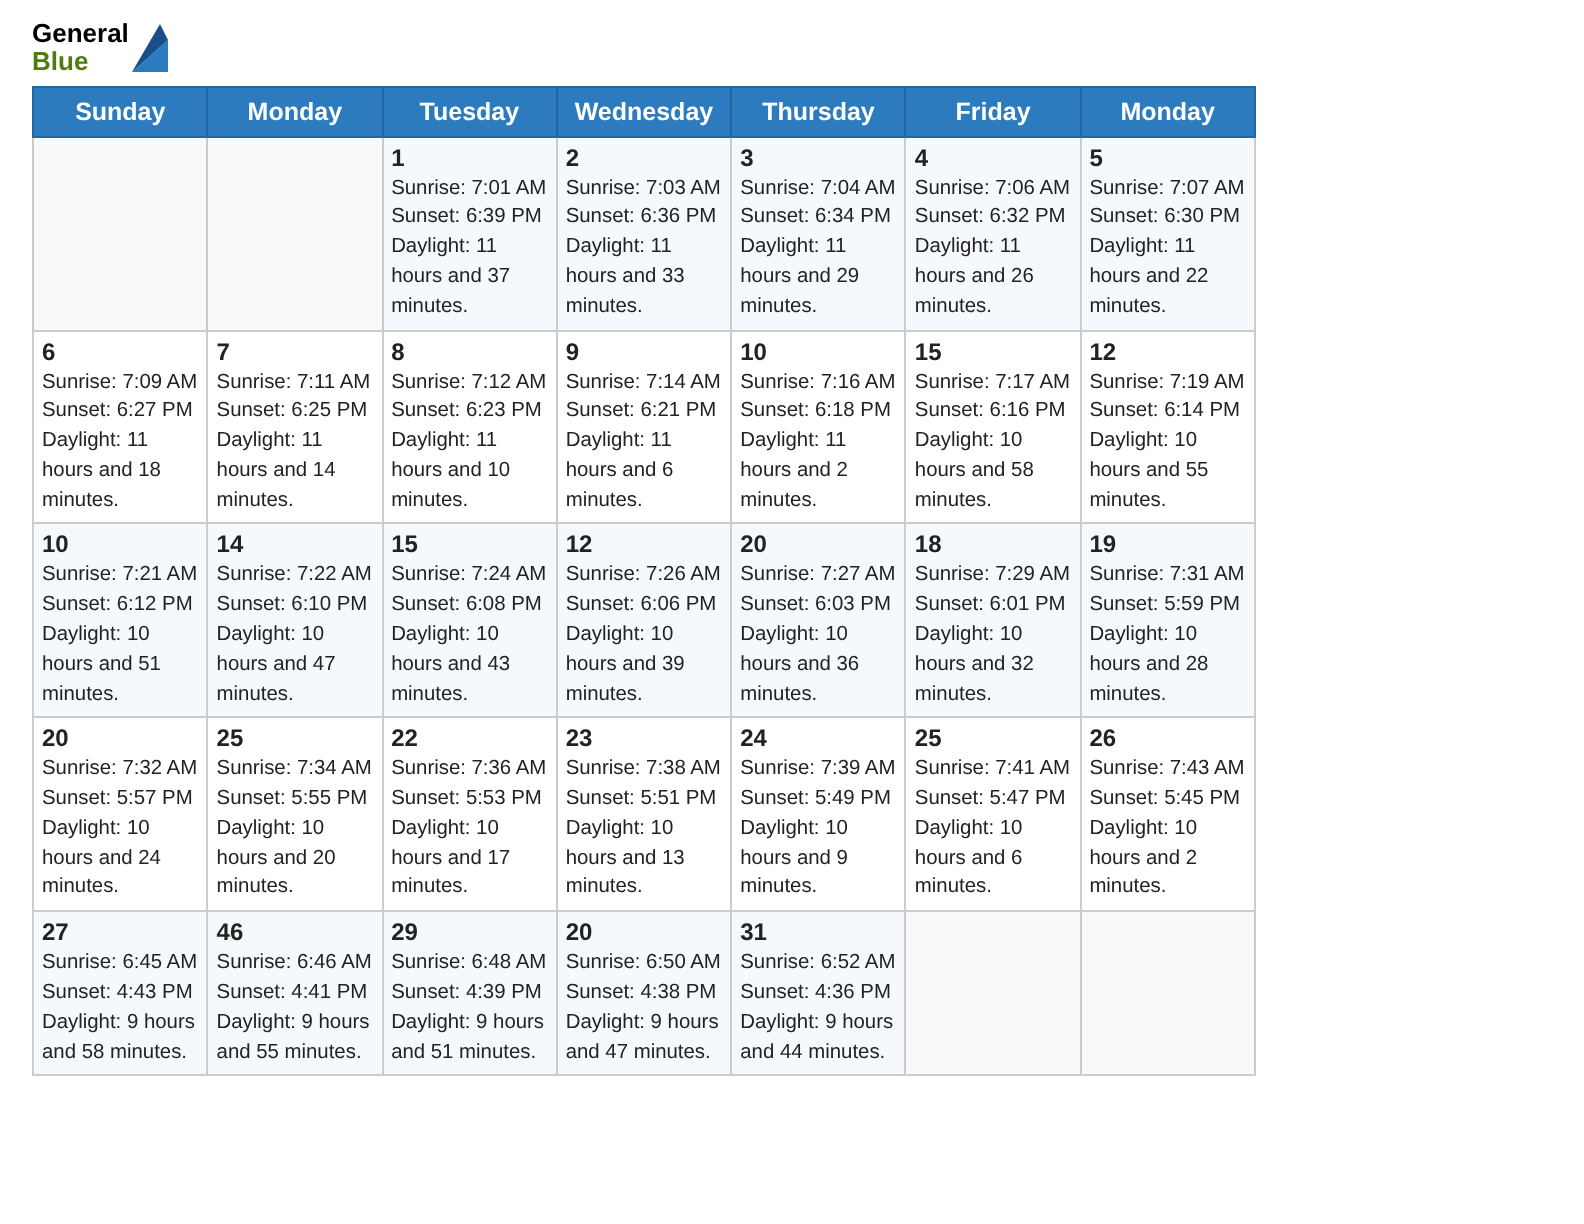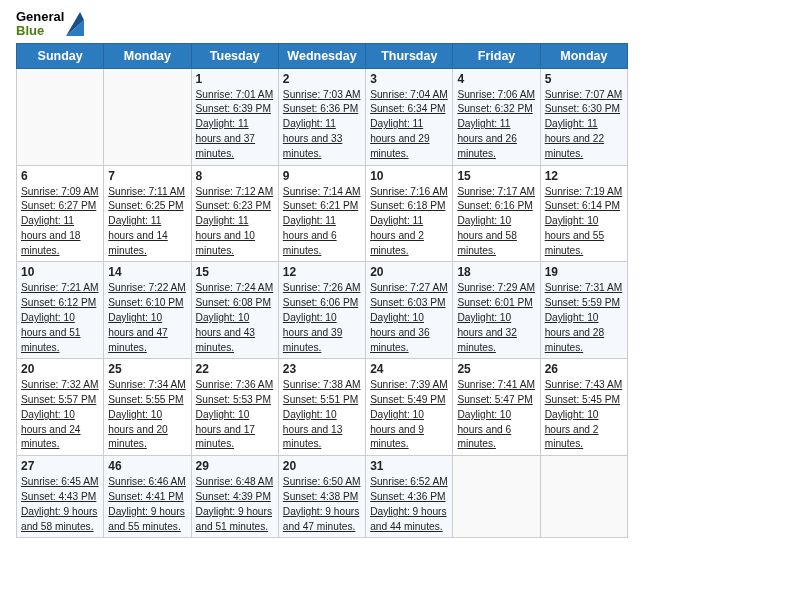--- a/index.html
+++ b/index.html
@@ -87,21 +87,20 @@
     .day-number {
       font-weight: bold;
       font-size: 12px;
       display: block;
       margin-bottom: 2px;
     }
     .day-info {
       font-size: 10.2px;
       line-height: 1.45;
       color: #222;
-      text-decoration: underline;
     }
     .empty-cell {
       background: #f9f9f9 !important;
     }
   </style>
 </head>
 <body>
 
 <div class="page">
   <div class="header">

